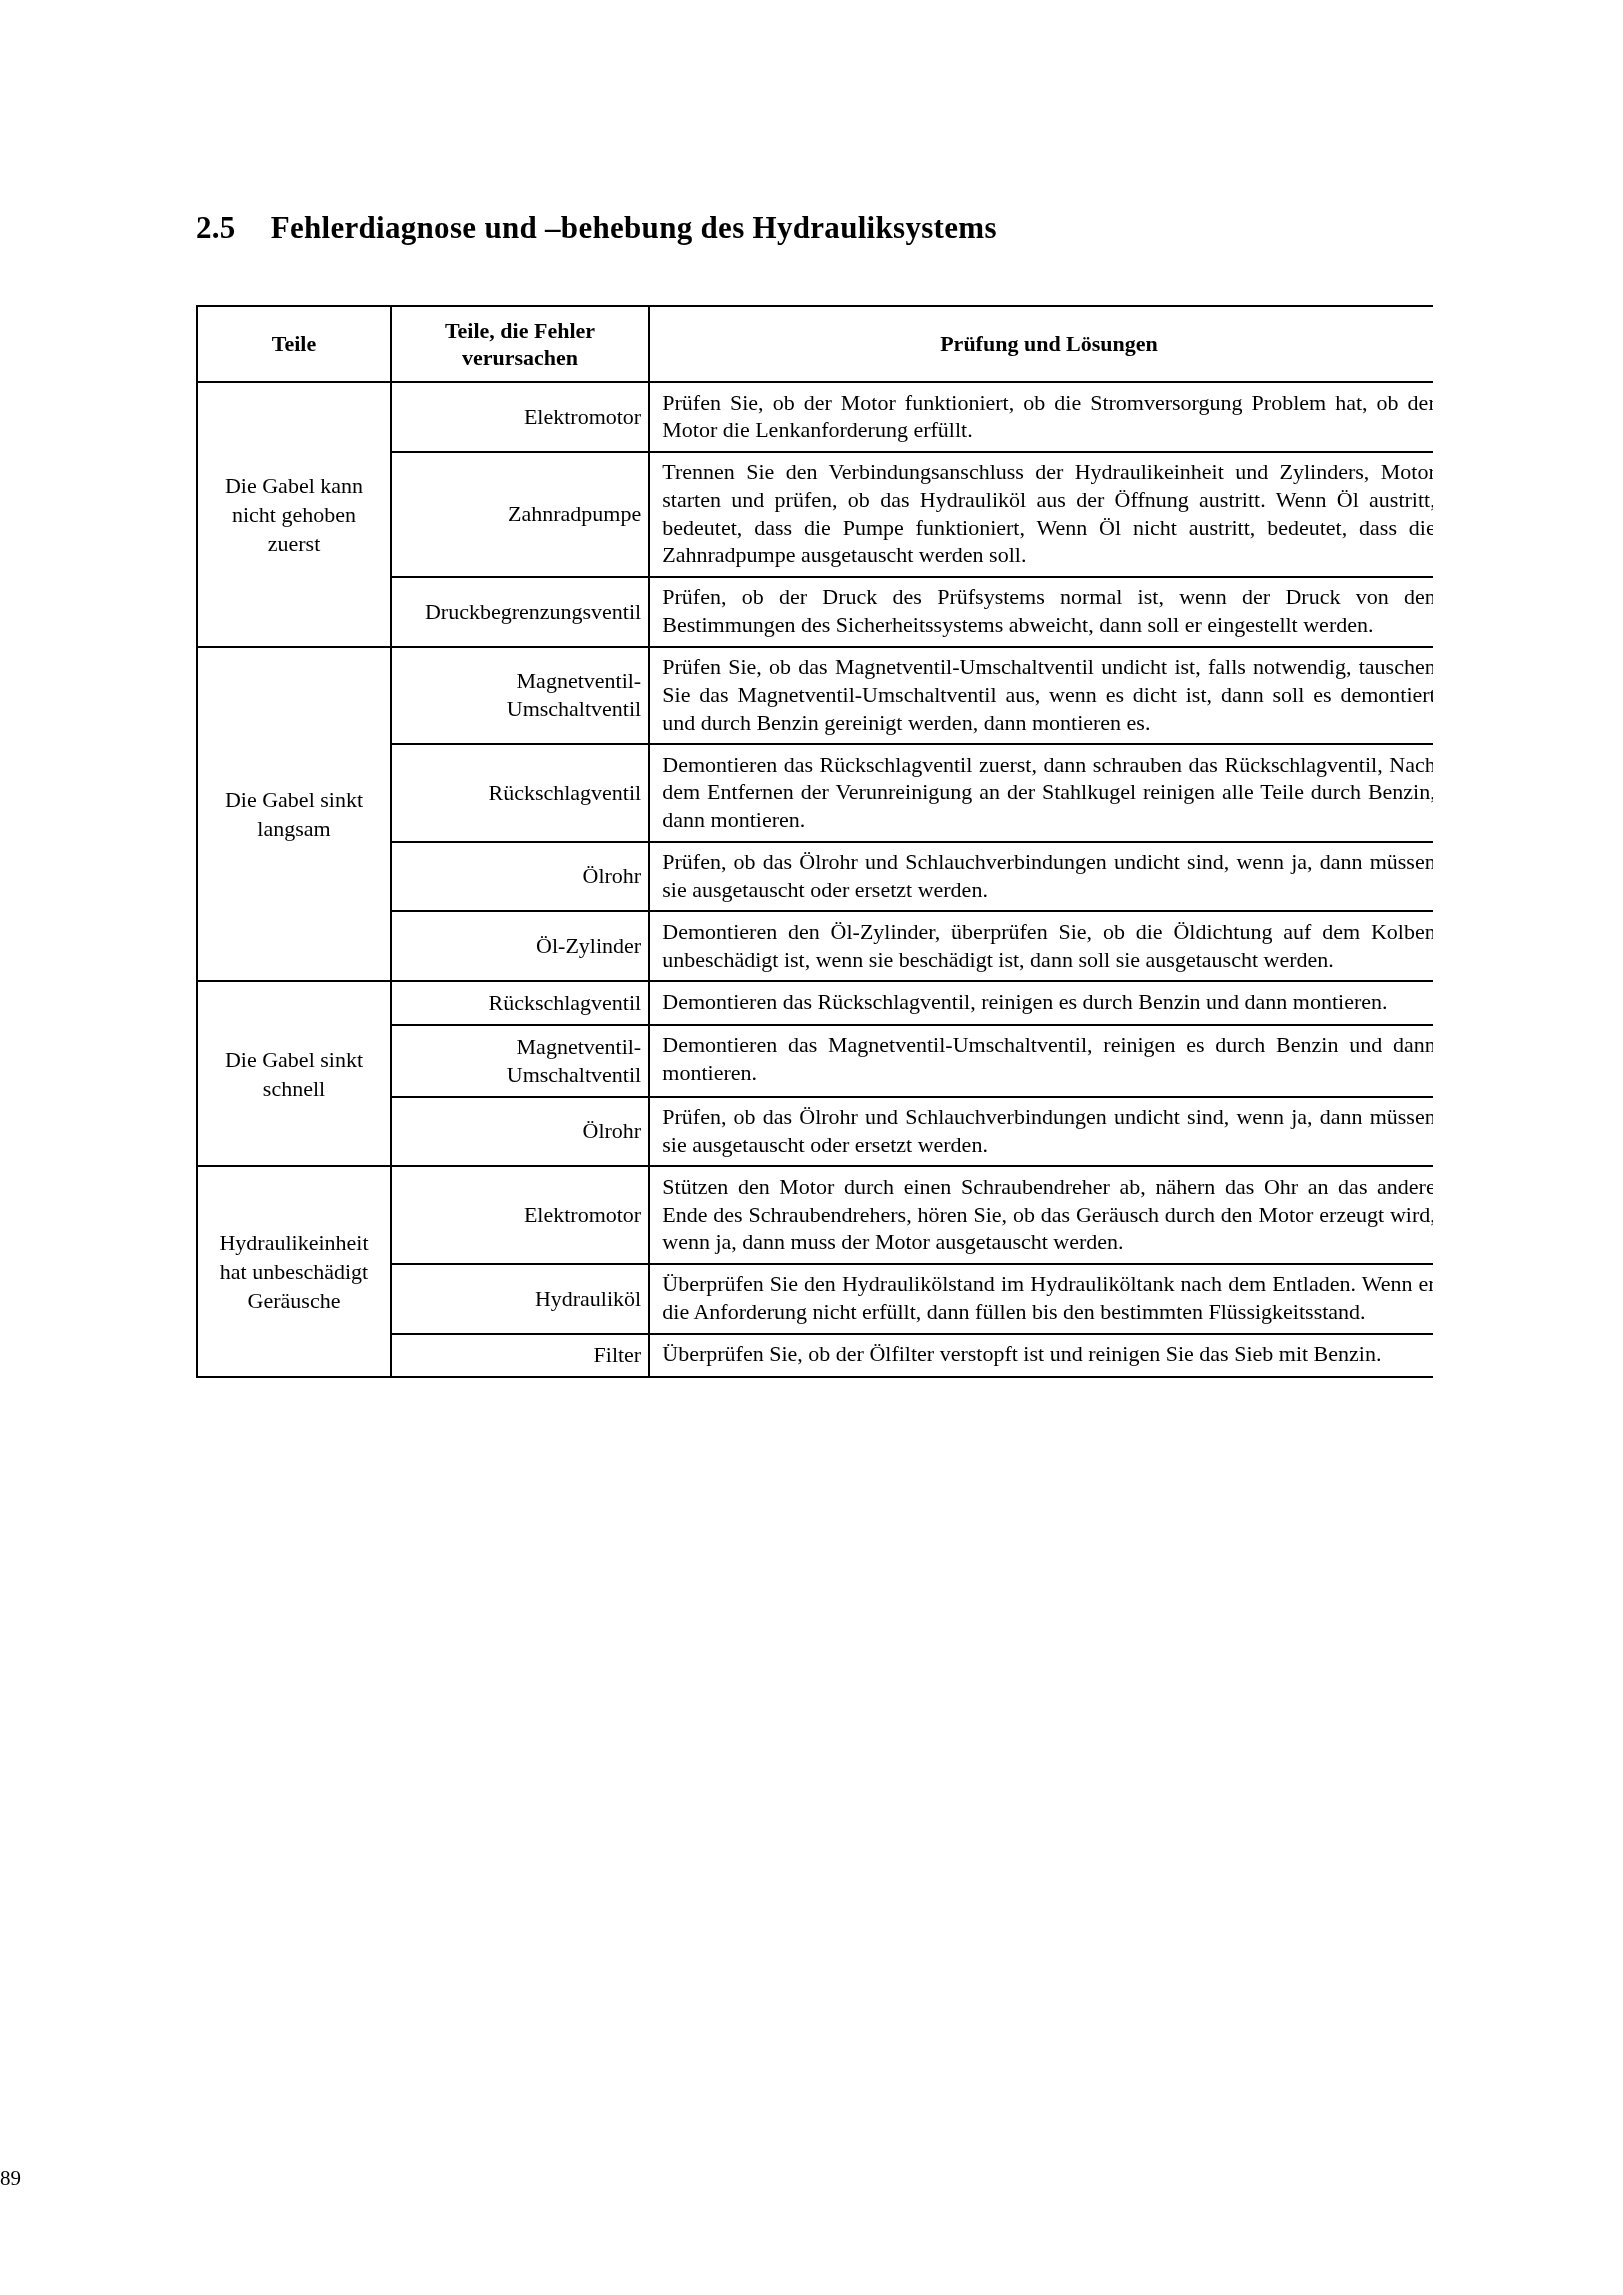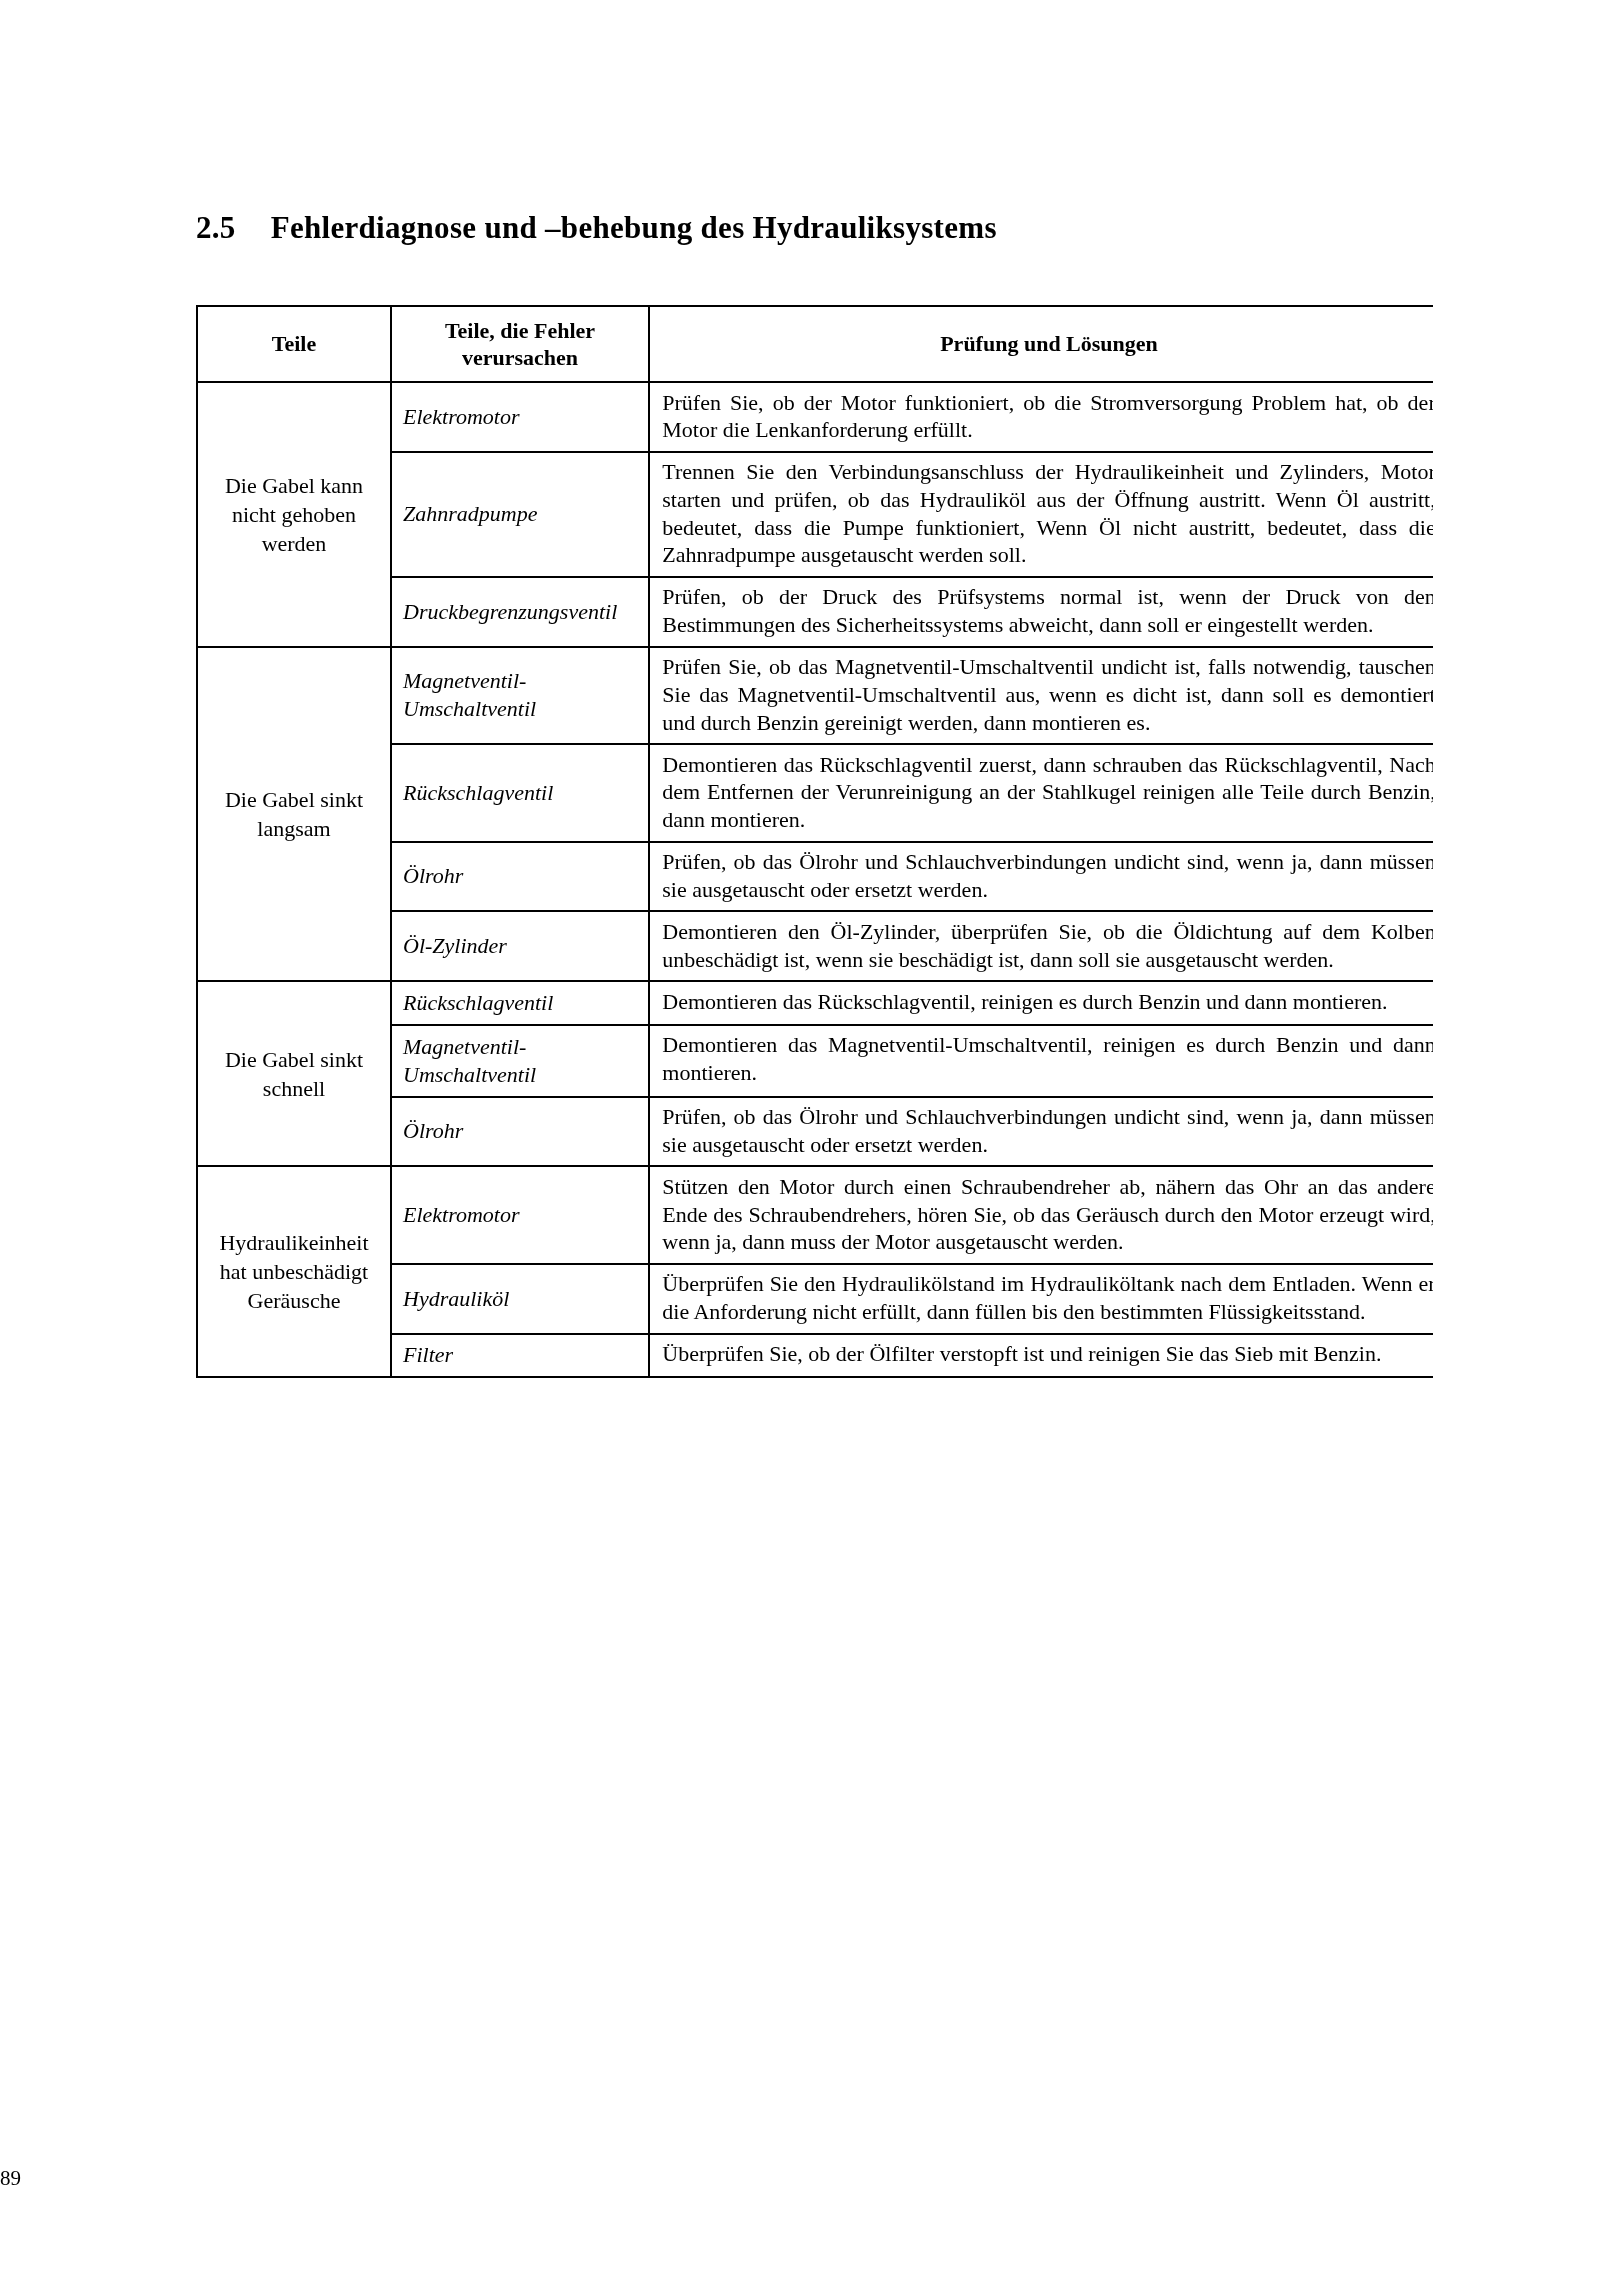--- a/index.html
+++ b/index.html
@@ -57,26 +57,25 @@
   }
   td.fault {
     text-align: center;
     vertical-align: middle;
     padding: 6.8px 8.2px;
     line-height: 1.32;
     overflow-wrap: break-word;
     word-break: break-word;
   }
   td.part {
-    text-align: left;
+    text-align: right;
     vertical-align: middle;
     padding: 6.8px 6.8px 6.8px 11px;
     line-height: 1.28;
     overflow-wrap: break-word;
-    font-style: italic;
   }
   td.solution {
     text-align: justify;
     vertical-align: top;
     padding: 5.5px 12.3px 6.8px 12.3px;
     line-height: 1.26;
   }
   .page-number {
     position: absolute;
     top: 2166px;
@@ -102,21 +101,21 @@
     <thead>
       <tr>
         <th>Teile</th>
         <th>Teile, die Fehler verursachen</th>
         <th>Prüfung und Lösungen</th>
       </tr>
     </thead>
     <tbody>
 
       <tr>
-        <td class="fault" rowspan="3">Die Gabel kann nicht gehoben werden</td>
+        <td class="fault" rowspan="3">Die Gabel kann nicht gehoben zuerst</td>
         <td class="part">Elektromotor</td>
         <td class="solution">Prüfen Sie, ob der Motor funktioniert, ob die Stromversorgung Problem hat, ob der Motor die Lenkanforderung erfüllt.</td>
       </tr>
       <tr>
         <td class="part">Zahnradpumpe</td>
         <td class="solution">Trennen Sie den Verbindungsanschluss der Hydraulikeinheit und Zylinders, Motor starten und prüfen, ob das Hydrauliköl aus der Öffnung austritt. Wenn Öl austritt, bedeutet, dass die Pumpe funktioniert, Wenn Öl nicht austritt, bedeutet, dass die Zahnradpumpe ausgetauscht werden soll.</td>
       </tr>
       <tr>
         <td class="part">Druckbegrenzungsventil</td>
         <td class="solution">Prüfen, ob der Druck des Prüfsystems normal ist, wenn der Druck von den Bestimmungen des Sicherheitssystems abweicht, dann soll er eingestellt werden.</td>

